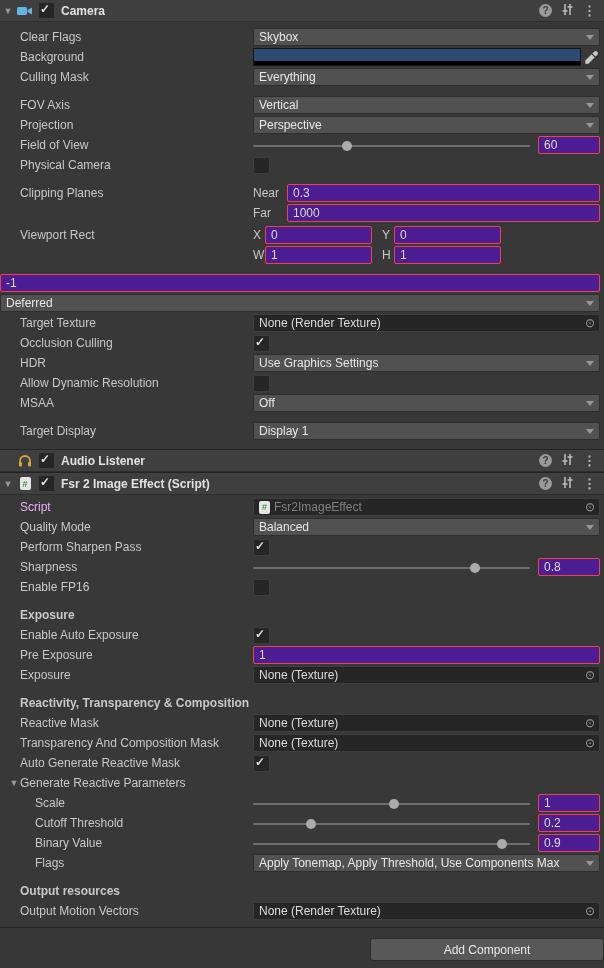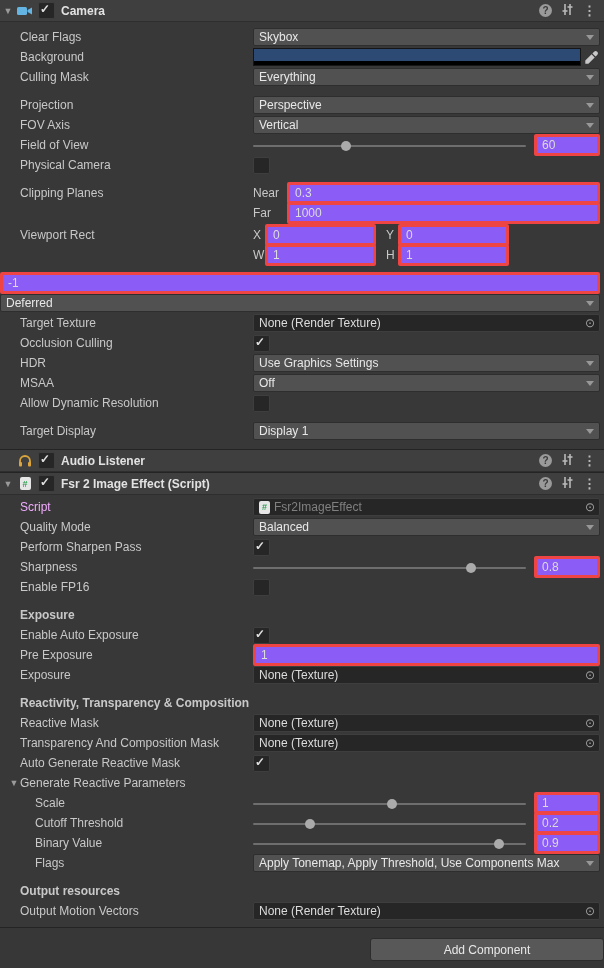--- a/index.html
+++ b/index.html
@@ -53,21 +53,21 @@
   .ctrl{flex:1;display:flex;align-items:center;margin-right:4px;min-width:0;}
 
   
   .dropdown{
     flex:1;height:16px;background:#515151;border:1px solid #2e2e2e;border-radius:2px;
     display:flex;align-items:center;padding:0 5px;color:#e8e8e8;min-width:0;
   }
   .dd-val{flex:1;white-space:nowrap;overflow:hidden;}
   .dd-arrow{width:0;height:0;border-left:4px solid transparent;border-right:4px solid transparent;border-top:5px solid #989898;margin-left:4px;}
   .tfield{
-    flex:1;height:16px;background:#8b5cf6;border:3px solid #ef4444;border-radius:2px;
+    flex:1;height:16px;background:#4c1d95;border:1px solid #ef4444;border-radius:2px;
     display:flex;align-items:center;padding:0 5px;color:#dcdcdc;min-width:0;white-space:nowrap;overflow:hidden;
   }
   .objfield{
     flex:1;height:16px;background:#262626;border:1px solid #3e3e3e;border-radius:2px;
     display:flex;align-items:center;padding:0 1px 0 5px;color:#dcdcdc;min-width:0;
   }
   .objfield .obj-text{flex:1;white-space:nowrap;overflow:hidden;}
   .objfield .obj-text.disabled{color:#808080;}
   .obj-picker{flex:0 0 16px;text-align:center;color:#9f9f9f;font-size:12px;line-height:16px;}
   .slider{flex:1;position:relative;height:16px;margin-right:8px;}
@@ -163,34 +163,34 @@
         <div class="dropdown">
           <span class="dd-val">Everything</span>
           <span class="dd-arrow"></span>
         </div>
       </div>
     </div>
 
     <div class="gap"></div>
 
     <div class="row">
+      <span class="label">FOV Axis</span>
+      <div class="ctrl">
+        <div class="dropdown">
+          <span class="dd-val">Vertical</span>
+          <span class="dd-arrow"></span>
+        </div>
+      </div>
+    </div>
+
+    <div class="row">
       <span class="label">Projection</span>
       <div class="ctrl">
         <div class="dropdown">
           <span class="dd-val">Perspective</span>
-          <span class="dd-arrow"></span>
-        </div>
-      </div>
-    </div>
-
-    <div class="row">
-      <span class="label">FOV Axis</span>
-      <div class="ctrl">
-        <div class="dropdown">
-          <span class="dd-val">Vertical</span>
           <span class="dd-arrow"></span>
         </div>
       </div>
     </div>
 
     <div class="row">
       <span class="label">Field of View</span>
       <div class="ctrl">
         <div class="slider">
           <div class="track"></div>
@@ -303,33 +303,33 @@
       <span class="label">HDR</span>
       <div class="ctrl">
         <div class="dropdown">
           <span class="dd-val">Use Graphics Settings</span>
           <span class="dd-arrow"></span>
         </div>
       </div>
     </div>
 
     <div class="row">
+      <span class="label">Allow Dynamic Resolution</span>
+      <div class="ctrl">
+        <span class="checkbox"></span>
+      </div>
+    </div>
+
+    <div class="row">
       <span class="label">MSAA</span>
       <div class="ctrl">
         <div class="dropdown">
           <span class="dd-val">Off</span>
           <span class="dd-arrow"></span>
         </div>
-      </div>
-    </div>
-
-    <div class="row">
-      <span class="label">Allow Dynamic Resolution</span>
-      <div class="ctrl">
-        <span class="checkbox"></span>
       </div>
     </div>
 
     <div class="gap"></div>
 
     <div class="row">
       <span class="label">Target Display</span>
       <div class="ctrl">
         <div class="dropdown">
           <span class="dd-val">Display 1</span>

